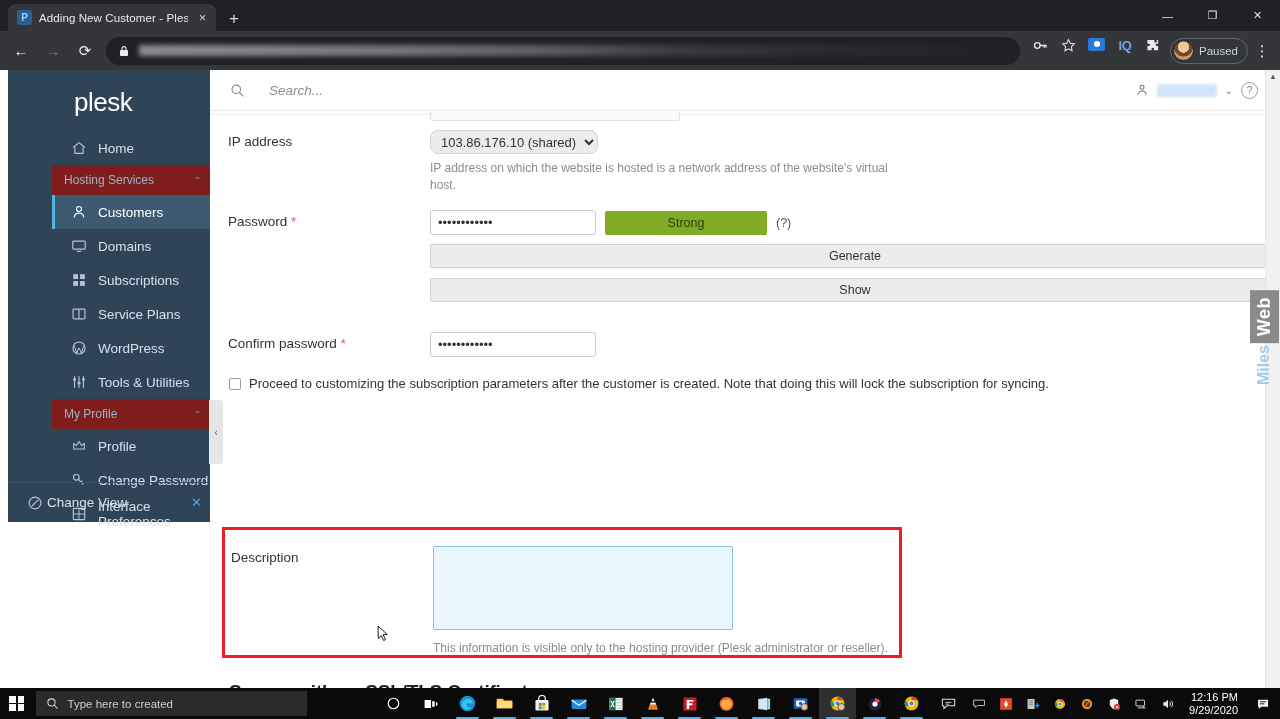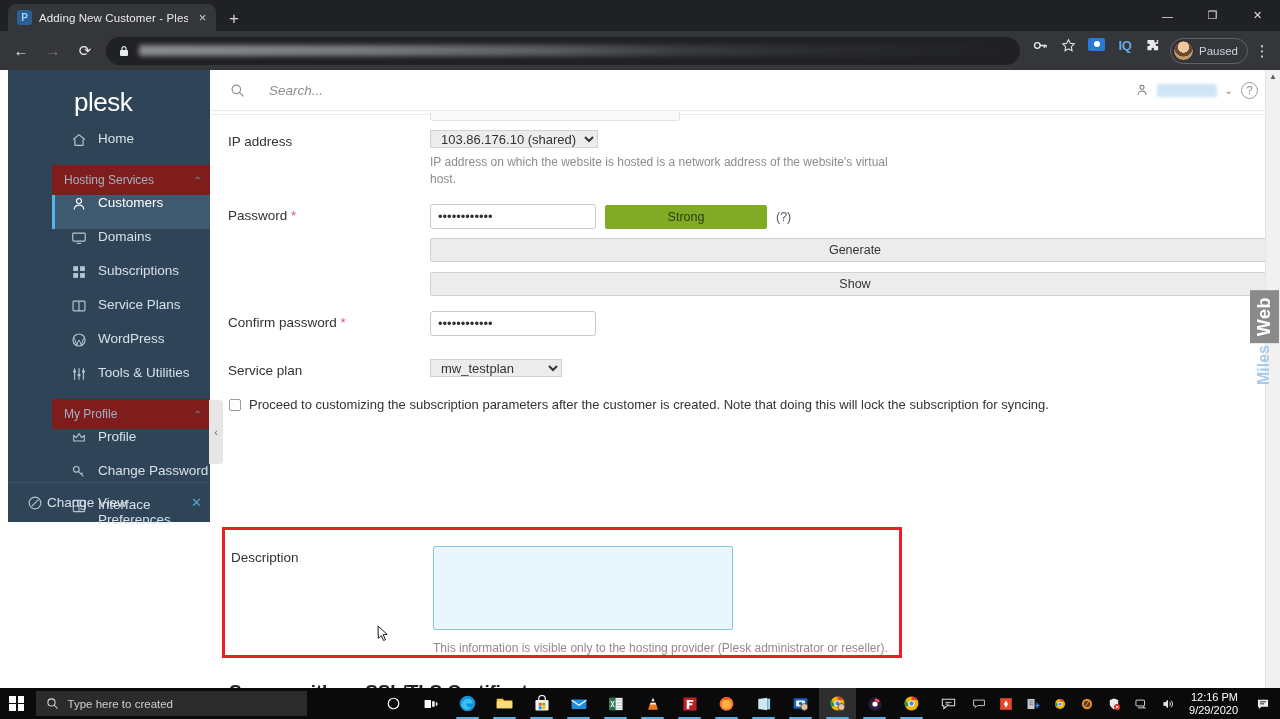--- a/index.html
+++ b/index.html
@@ -77,21 +77,21 @@
   .viewport { position:absolute; left:0; top:70px; width:1280px; height:618px; background:#fff; overflow:hidden; }
 
   
   .sidebar {
     position:absolute; left:8px; top:0; width:210px; height:452px;
     background:#2f4456; color:#c3d0da;padding-left:44px;
   }
   .logo { padding: 17px 0 13px 22px; }
   .logo-text { font-size:26px; color:#fff; letter-spacing:-.5px; position:relative; display:inline-block;}
   .nav-item {
-    display:flex; align-items:flex-start; gap:11px; height:34px; padding-left:18px;
+    display:flex; align-items:center; gap:11px; height:34px; padding-left:18px;
     font-size:13.5px; color:#d6e0e8; cursor:pointer;
   }
   .nav-item.active { background:#3e5a70; color:#fff; box-shadow: inset 3px 0 0 #53b6e7; }
   .nav-group {
     display:flex; align-items:center; height:30px; padding: 0 16px 0 12px;
     font-size:12px; color:#9fb3c2; background:#7f1d1d; justify-content:space-between;
   }
   .nav-group .chev { color:#6f93ad; font-size:10px; }
   .nav-icon { width:17px; height:17px; flex:none; display:flex; align-items:center; justify-content:center; color:#b6c6d2; }
   .sb-bottom {
@@ -125,22 +125,22 @@
   .cut-rule { position:absolute; left:0; top:2px; width:1070px; height:1px; background:#ededed;}
 
   .row { display:flex; padding: 0 0 0 18px; }
   .lbl { width:202px; font-size:13.5px; color:#333; padding-top:4px; flex:none; }
   .req { color:#e8506a; }
   .fields { flex:1; }
   .hint { font-size:12px; color:#8c8c8c; line-height:17px; margin-top:6px; max-width:468px; }
 
   select.sel {
     font-family:"Liberation Sans", sans-serif; font-size:13px; color:#333;
-    background:#ececec; border:1px solid #d2d2d2; border-radius:0;
-    height:18px; padding: 0 4px 0 6px;
+    background:#ececec; border:1px solid #d2d2d2; border-radius:8px;
+    height:24px; padding: 0 4px 0 6px;
   }
   input.txt {
     font-family:"Liberation Sans", sans-serif; font-size:13px; color:#333;
     border:1px solid #c9c9c9; border-radius:3px; height:25px; width:166px; padding: 0 7px;
     background:#fff;
   }
   .pwrow { display:flex; align-items:center; gap:9px; }
   .strength {
     width:162px; height:24px; background:#81ab26; border-radius:2px;
     color:#2f3f10; font-size:12.5px; display:flex; align-items:center; justify-content:center;
@@ -461,38 +461,30 @@
               <div class="strength">Strong</div>
               <span class="qmark">(?)</span>
             </div>
             <div class="btnrow">
               <button class="gbtn">Generate</button>
               <button class="gbtn">Show</button>
             </div>
           </div>
         </div>
 
-        <div class="row" style="margin-top:15px;">
+        <div class="row" style="margin-top:30px;">
           <div class="lbl">
             <span>Confirm password</span>
             <span class="req">*</span>
           </div>
           <div class="fields">
             <input class="txt" type="text" value="••••••••••••" style="">
           </div>
         </div>
 
-        <div class="row" style="margin-top:23px;">
-          <div class="lbl">Service plan</div>
-          <div class="fields">
-            <select class="sel" style="width:132px;">
-              <option>mw_testplan</option>
-            </select>
-          </div>
-        </div>
 
         <div class="cbrow">
           <span class="cbox"></span>
           <span class="cbtext">Proceed to customizing the subscription parameters after the customer is created. Note that doing this will lock the subscription for syncing.</span>
         </div>
 
         <div class="redbox">
           <div class="row" style="padding-left:6px; margin-top:16px;">
             <div class="lbl">Description</div>
             <div class="fields">

